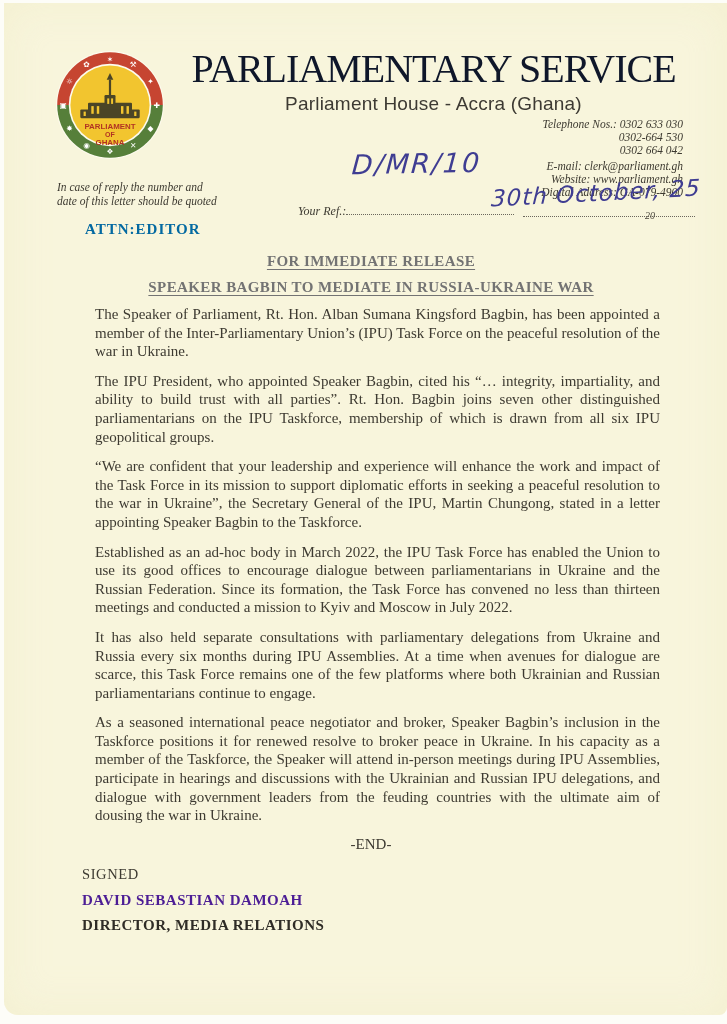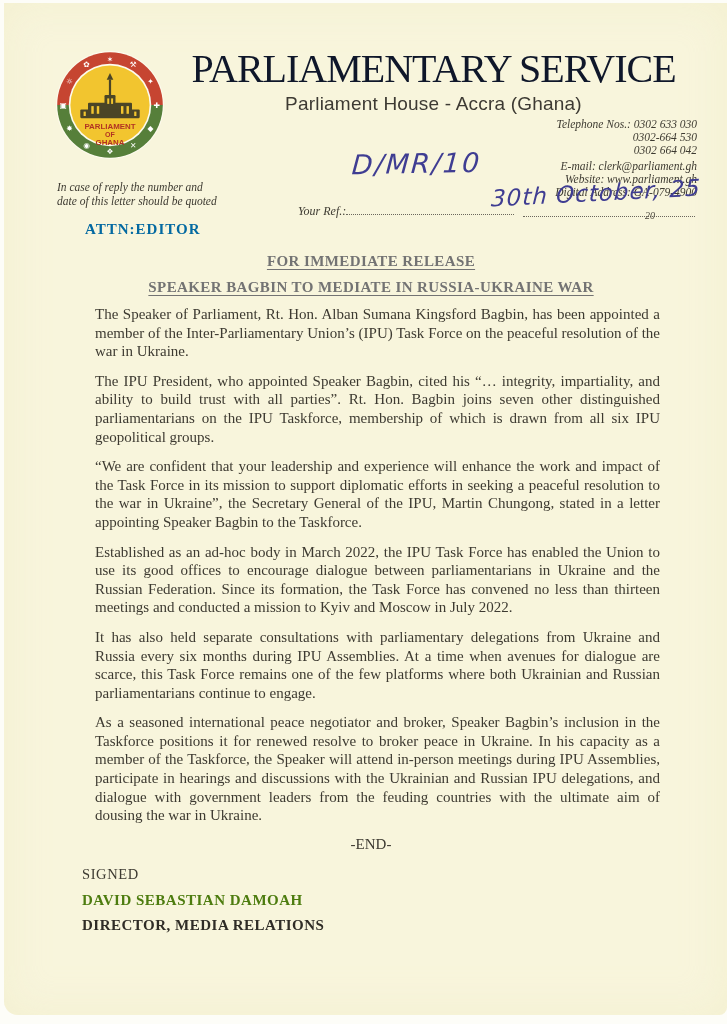--- a/index.html
+++ b/index.html
@@ -21,21 +21,21 @@
   }
   .org-title{
     font-family:"Liberation Serif", serif;font-weight:normal;font-size:40px;
     letter-spacing:-1px;line-height:42px;color:#0f172a;white-space:nowrap;
   }
   .org-subtitle{
     font-family:"Liberation Sans", sans-serif;font-size:19px;color:#3d3a33;
     margin-top:3px;letter-spacing:.2px;
   }
   .contact{
-    position:absolute;right:30px;top:118px;text-align:right;
+    position:absolute;right:44px;top:118px;text-align:right;
     font-style:italic;font-size:11.5px;line-height:13px;color:#3d3a31;
   }
   .contact .gap{height:3px;}
   .date-line{
     position:absolute;right:32px;top:198px;width:172px;height:18px;
     border-bottom:1.6px dotted #6b675c;
   }
   .date-line .year{
     position:absolute;right:40px;bottom:-5px;font-style:italic;font-size:10px;color:#4a463c;
     background:transparent;
@@ -70,21 +70,21 @@
   .headline{
     text-align:center;font-weight:bold;font-size:15px;color:#737373;
     text-decoration:underline;text-underline-offset:3px;letter-spacing:.4px;
     margin:0 0 9px 0;
   }
   .body-copy p.para{
     margin:0 0 11px 13px;font-size:15px;line-height:18.6px;text-align:justify;
   }
   .end-marker{text-align:center;font-size:15px;margin:1px 0 13px 0;}
   .signed{font-size:14.5px;letter-spacing:.6px;margin:0 0 9px 0;}
-  .sig-name{font-weight:bold;font-size:15px;letter-spacing:.5px;margin:0 0 8px 0;color:#4d7c0f;}
+  .sig-name{font-weight:bold;font-size:15px;letter-spacing:.5px;margin:0 0 8px 0;color:#4c1d95;}
   .sig-title{font-weight:bold;font-size:15px;letter-spacing:.5px;margin:0;color:#2f2c26;}
 </style>
 </head>
 <body>
 
 <div class="canvas">
   <div class="paper"></div>
 
   <div class="logo">
     <svg viewBox="0 0 100 100" width="110" height="110">

